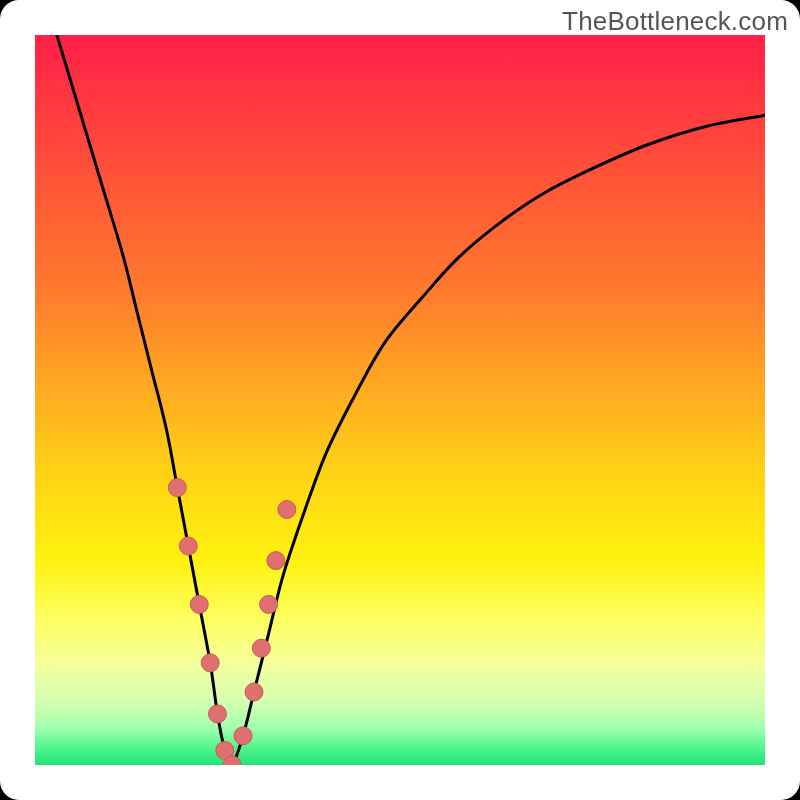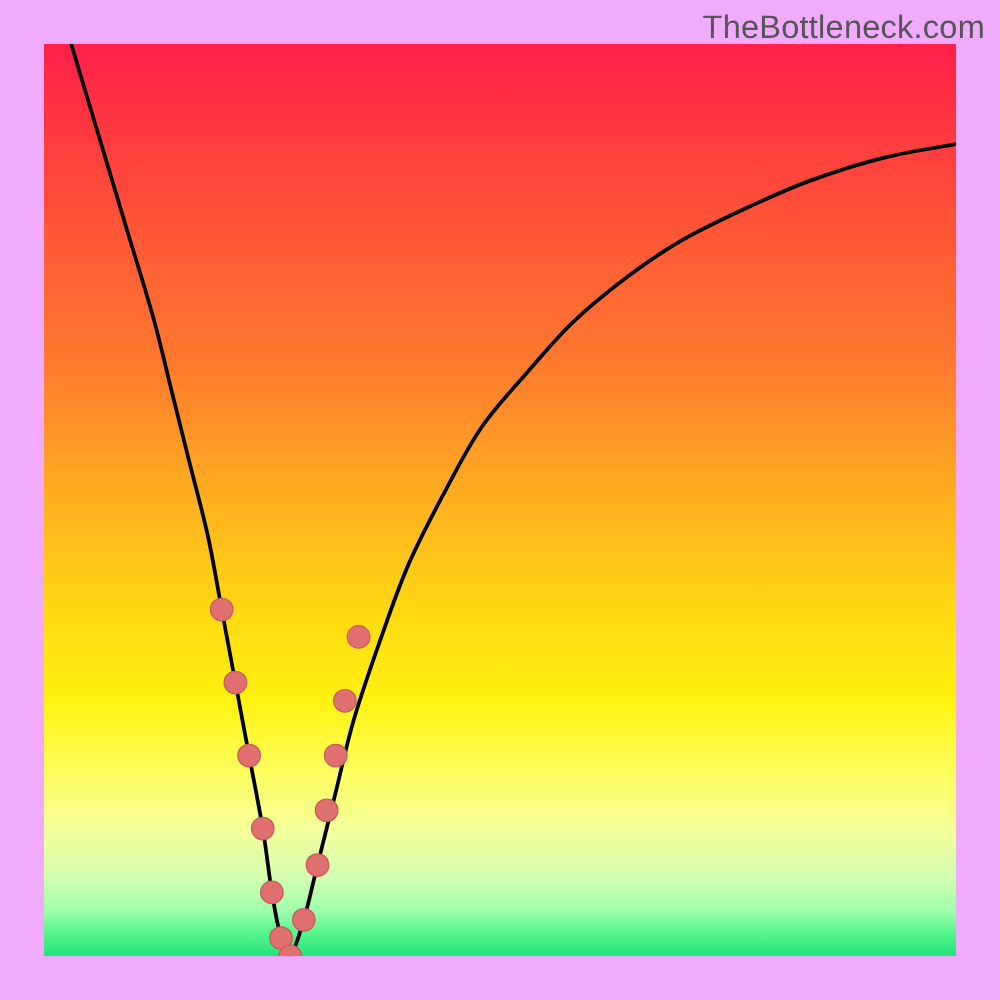--- a/index.html
+++ b/index.html
@@ -8,21 +8,22 @@
     width: 800px;
     height: 800px;
     overflow: hidden;
     background: #000;
     font-family: Arial, Helvetica, sans-serif;
   }
   .frame {
     position: absolute;
     left: 0; top: 0;
     width: 800px; height: 800px;
-    background: #f0abfc;
+    background: #ffffff;
+    border-radius: 19px;
   }
   .plot-area {
     position: absolute;
     left: 35px;
     top: 35px;
     width: 730px;
     height: 730px;
     overflow: hidden;
   }
   .gradient {

